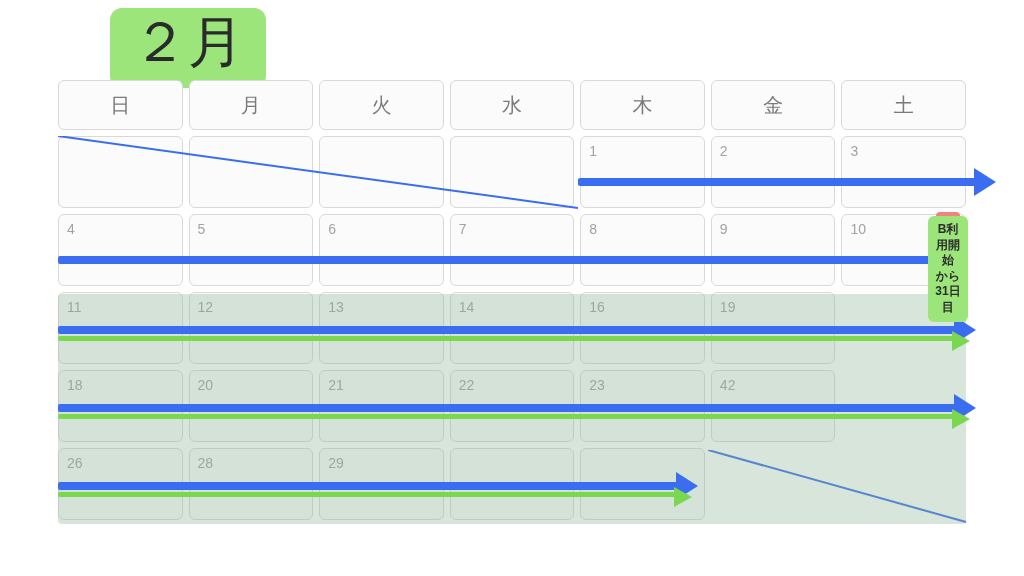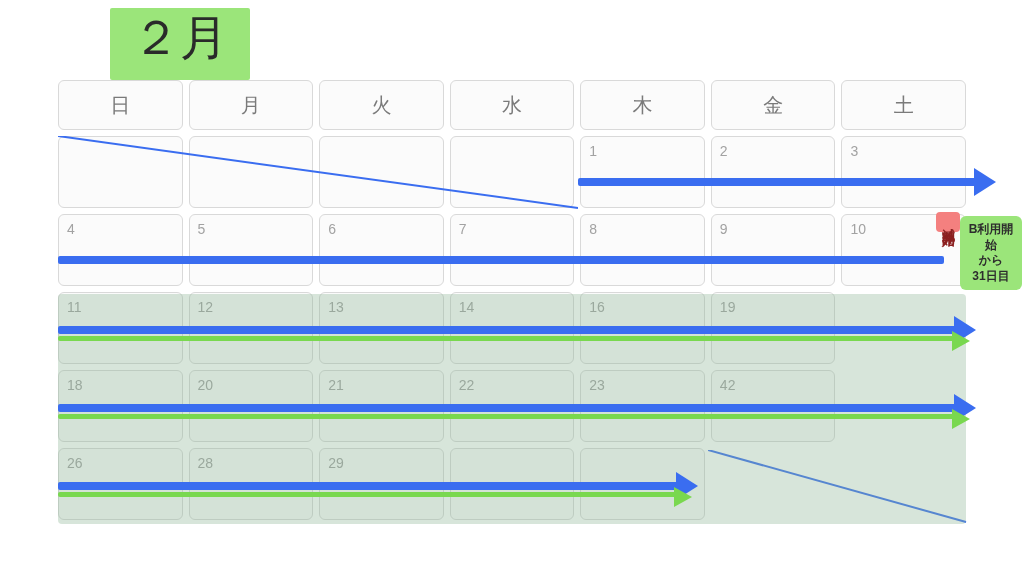--- a/index.html
+++ b/index.html
@@ -12,24 +12,24 @@
     position: relative;
     overflow: hidden;
   }
 
   .month-badge {
     position: absolute;
     left: 110px;
     top: 8px;
     background: #9be57a;
     color: #2a2a2a;
-    font-size: 48px;
+    font-size: 56px;
     font-weight: 500;
     padding: 6px 22px 18px 22px;
-    border-radius: 2px;
+    border-radius: 12px;
     line-height: 1;
   }
 
   .calendar {
     position: absolute;
     left: 58px;
     top: 80px;
     width: 908px;
   }
 
@@ -247,17 +247,17 @@
   <div class="arrow-head head-blue" style="left:618px; top:-4px;"></div>
   <div class="arrow-shaft green" style="left:0; top:16px; width:620px; height:5px;"></div>
   <div class="arrow-head head-green" style="left:616px; top:11px;"></div>
 </div>
 
 <div class="overlay-label">
 </div>
 
 <div class="vred" style="left:936px; top:212px;">減算開始</div>
 
-<div class="sidebadge" style="left:960px; top:216px; width:62px;">
+<div class="sidebadge" style="left:928px; top:216px; width:40px;">
   <div>B利用開始</div>
   <div>から</div>
   <div>31日目</div>
 </div>
 
 </body></html>

